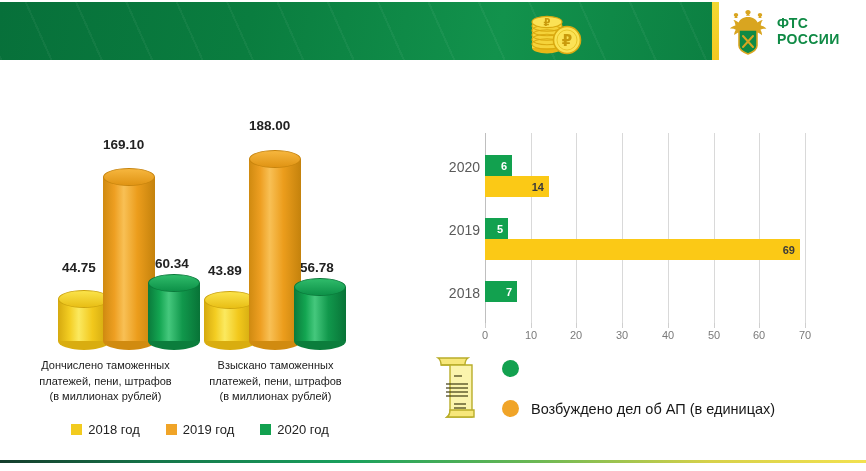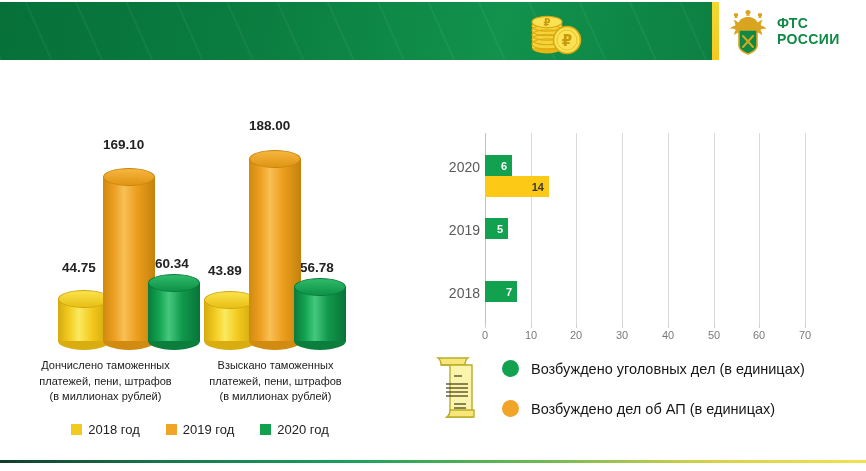--- a/index.html
+++ b/index.html
@@ -296,20 +296,23 @@
     <div class="bar green" style="top:22px;width:27px;background:#12a14f;">
       <span class="blab">6</span>
     </div>
     <div class="bar yellow" style="top:43px;width:64px;background:#fbc916;">
       <span class="blab">14</span>
     </div>
 
     <div class="bar green" style="top:85px;width:23px;background:#12a14f;">
       <span class="blab">5</span>
     </div>
+    <div class="bar yellow" style="top:106px;width:315px;background:#fbc916;">
+      <span class="blab">69</span>
+    </div>
 
     <div class="bar green" style="top:148px;width:32px;background:#12a14f;">
       <span class="blab">7</span>
     </div>
 
     <div class="xtickmark" style="left:0px;"></div>
     <div class="xtickmark" style="left:46px;"></div>
     <div class="xtickmark" style="left:91px;"></div>
     <div class="xtickmark" style="left:137px;"></div>
     <div class="xtickmark" style="left:183px;"></div>
@@ -341,21 +344,20 @@
         <line x1="14" y1="40" x2="36" y2="40"></line>
         <line x1="14" y1="44" x2="36" y2="44"></line>
         <line x1="22" y1="52" x2="34" y2="52"></line>
         <line x1="22" y1="56" x2="34" y2="56"></line>
       </g>
     </svg>
   </div>
 
   <div class="rl-row" style="top:8px;">
     <span class="rl-dot" style="background:#12a14f;"></span>
-    <span class="rl-tx">Возбуждено уголовных дел (в единицах)</span>
   </div>
   <div class="rl-row" style="top:48px;">
     <span class="rl-dot" style="background:#f0a428;"></span>
     <span class="rl-tx">Возбуждено дел об АП (в единицах)</span>
   </div>
 </div>
 
 <div class="bottom-strip"></div>
 
 </body></html>

